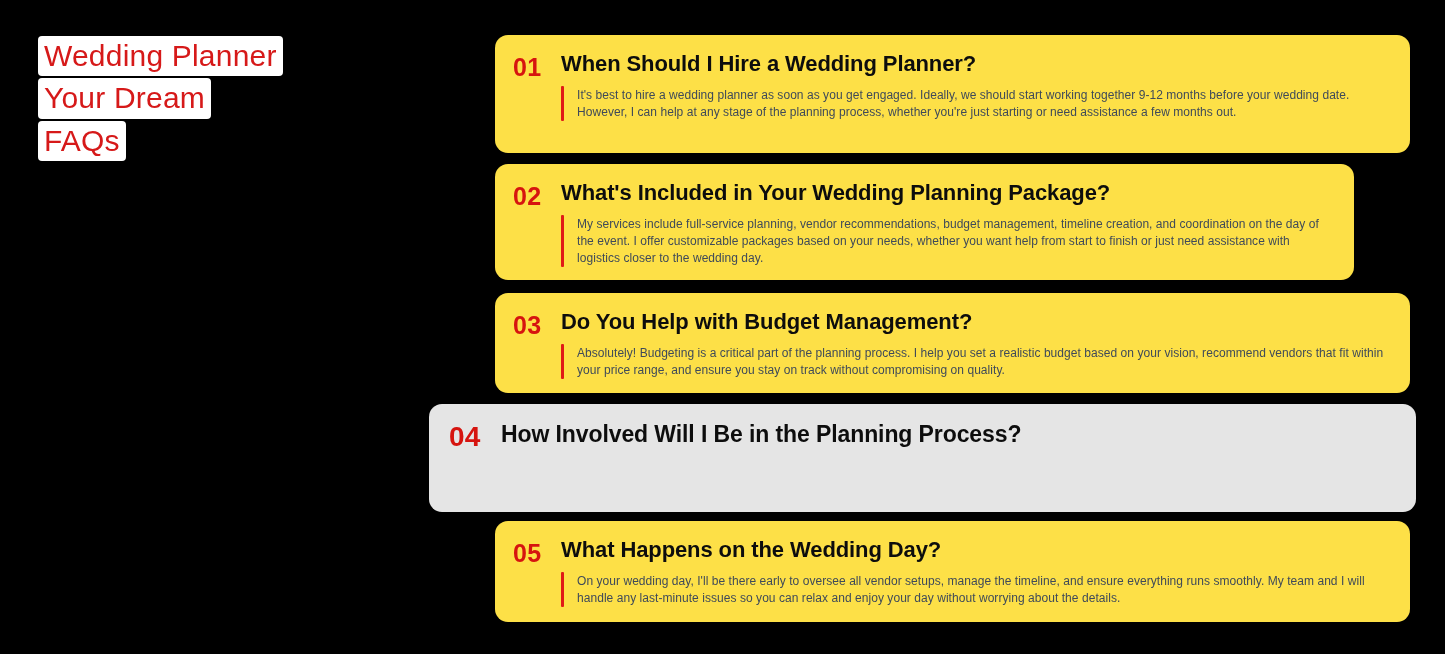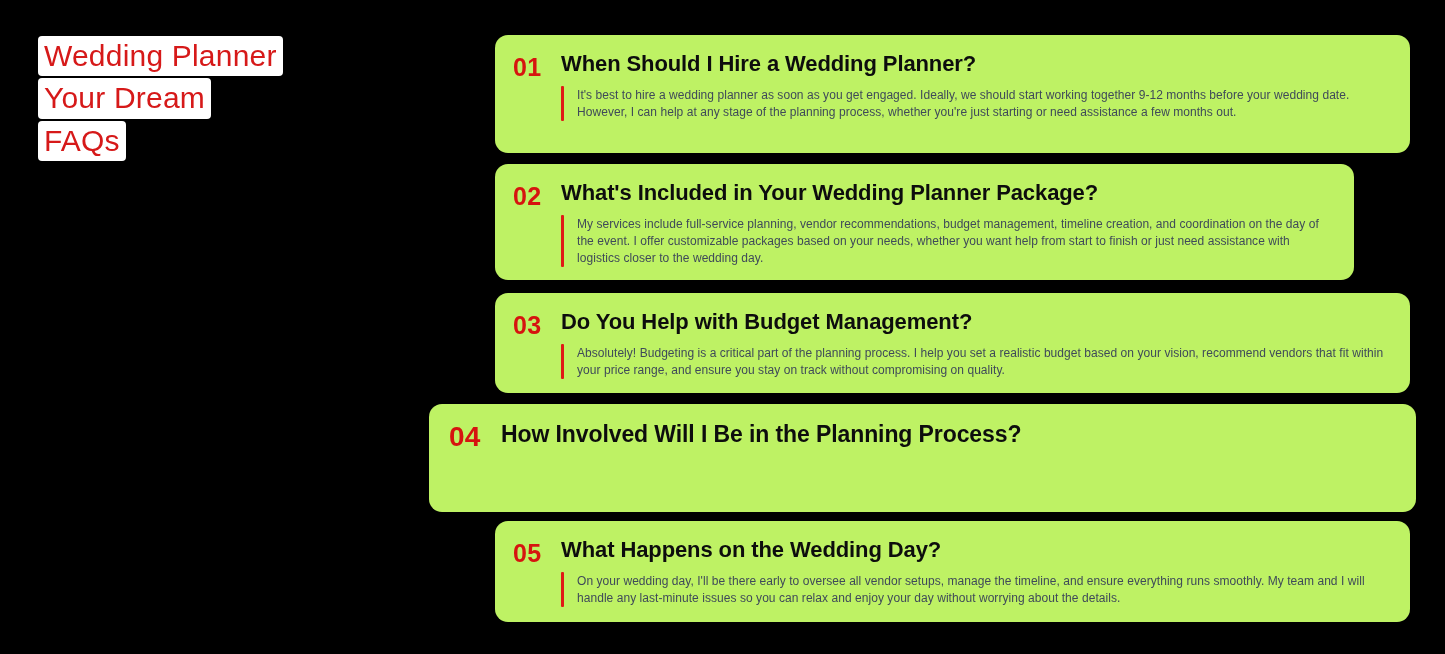--- a/index.html
+++ b/index.html
@@ -45,29 +45,29 @@
   #faq-list {
     position: absolute;
     left: 0;
     top: 0;
     width: 1445px;
     height: 654px;
   }
 
   .faq-card {
     position: absolute;
-    background: #bef264;
+    background: #fde047;
     border-radius: 13px;
     display: flex;
     align-items: flex-start;
     padding: 16px 22px 16px 18px;
     box-shadow: 0 1px 3px rgba(0,0,0,0.25);
   }
   .faq-card.active {
-    background: #bef264;
+    background: #e5e5e5;
     box-shadow: none;
   }
 
   .faq-number {
     color: #d6140f;
     font-weight: 700;
     font-size: 25px;
     line-height: 1.05;
     flex: 0 0 auto;
     width: 48px;
@@ -147,21 +147,21 @@
       <div class="faq-answer-wrap">
         <div class="answer-bar"></div>
         <p class="faq-answer">It's best to hire a wedding planner as soon as you get engaged. Ideally, we should start working together 9-12 months before your wedding date. However, I can help at any stage of the planning process, whether you're just starting or need assistance a few months out.</p>
       </div>
     </div>
   </div>
 
   <div class="faq-card" id="faq-card-2">
     <div class="faq-number">02</div>
     <div class="faq-body">
-      <h3 class="faq-question">What's Included in Your Wedding Planner Package?</h3>
+      <h3 class="faq-question">What's Included in Your Wedding Planning Package?</h3>
       <div class="faq-answer-wrap">
         <div class="answer-bar"></div>
         <p class="faq-answer">My services include full-service planning, vendor recommendations, budget management, timeline creation, and coordination on the day of the event. I offer customizable packages based on your needs, whether you want help from start to finish or just need assistance with logistics closer to the wedding day.</p>
       </div>
     </div>
   </div>
 
   <div class="faq-card" id="faq-card-3">
     <div class="faq-number">03</div>
     <div class="faq-body">

